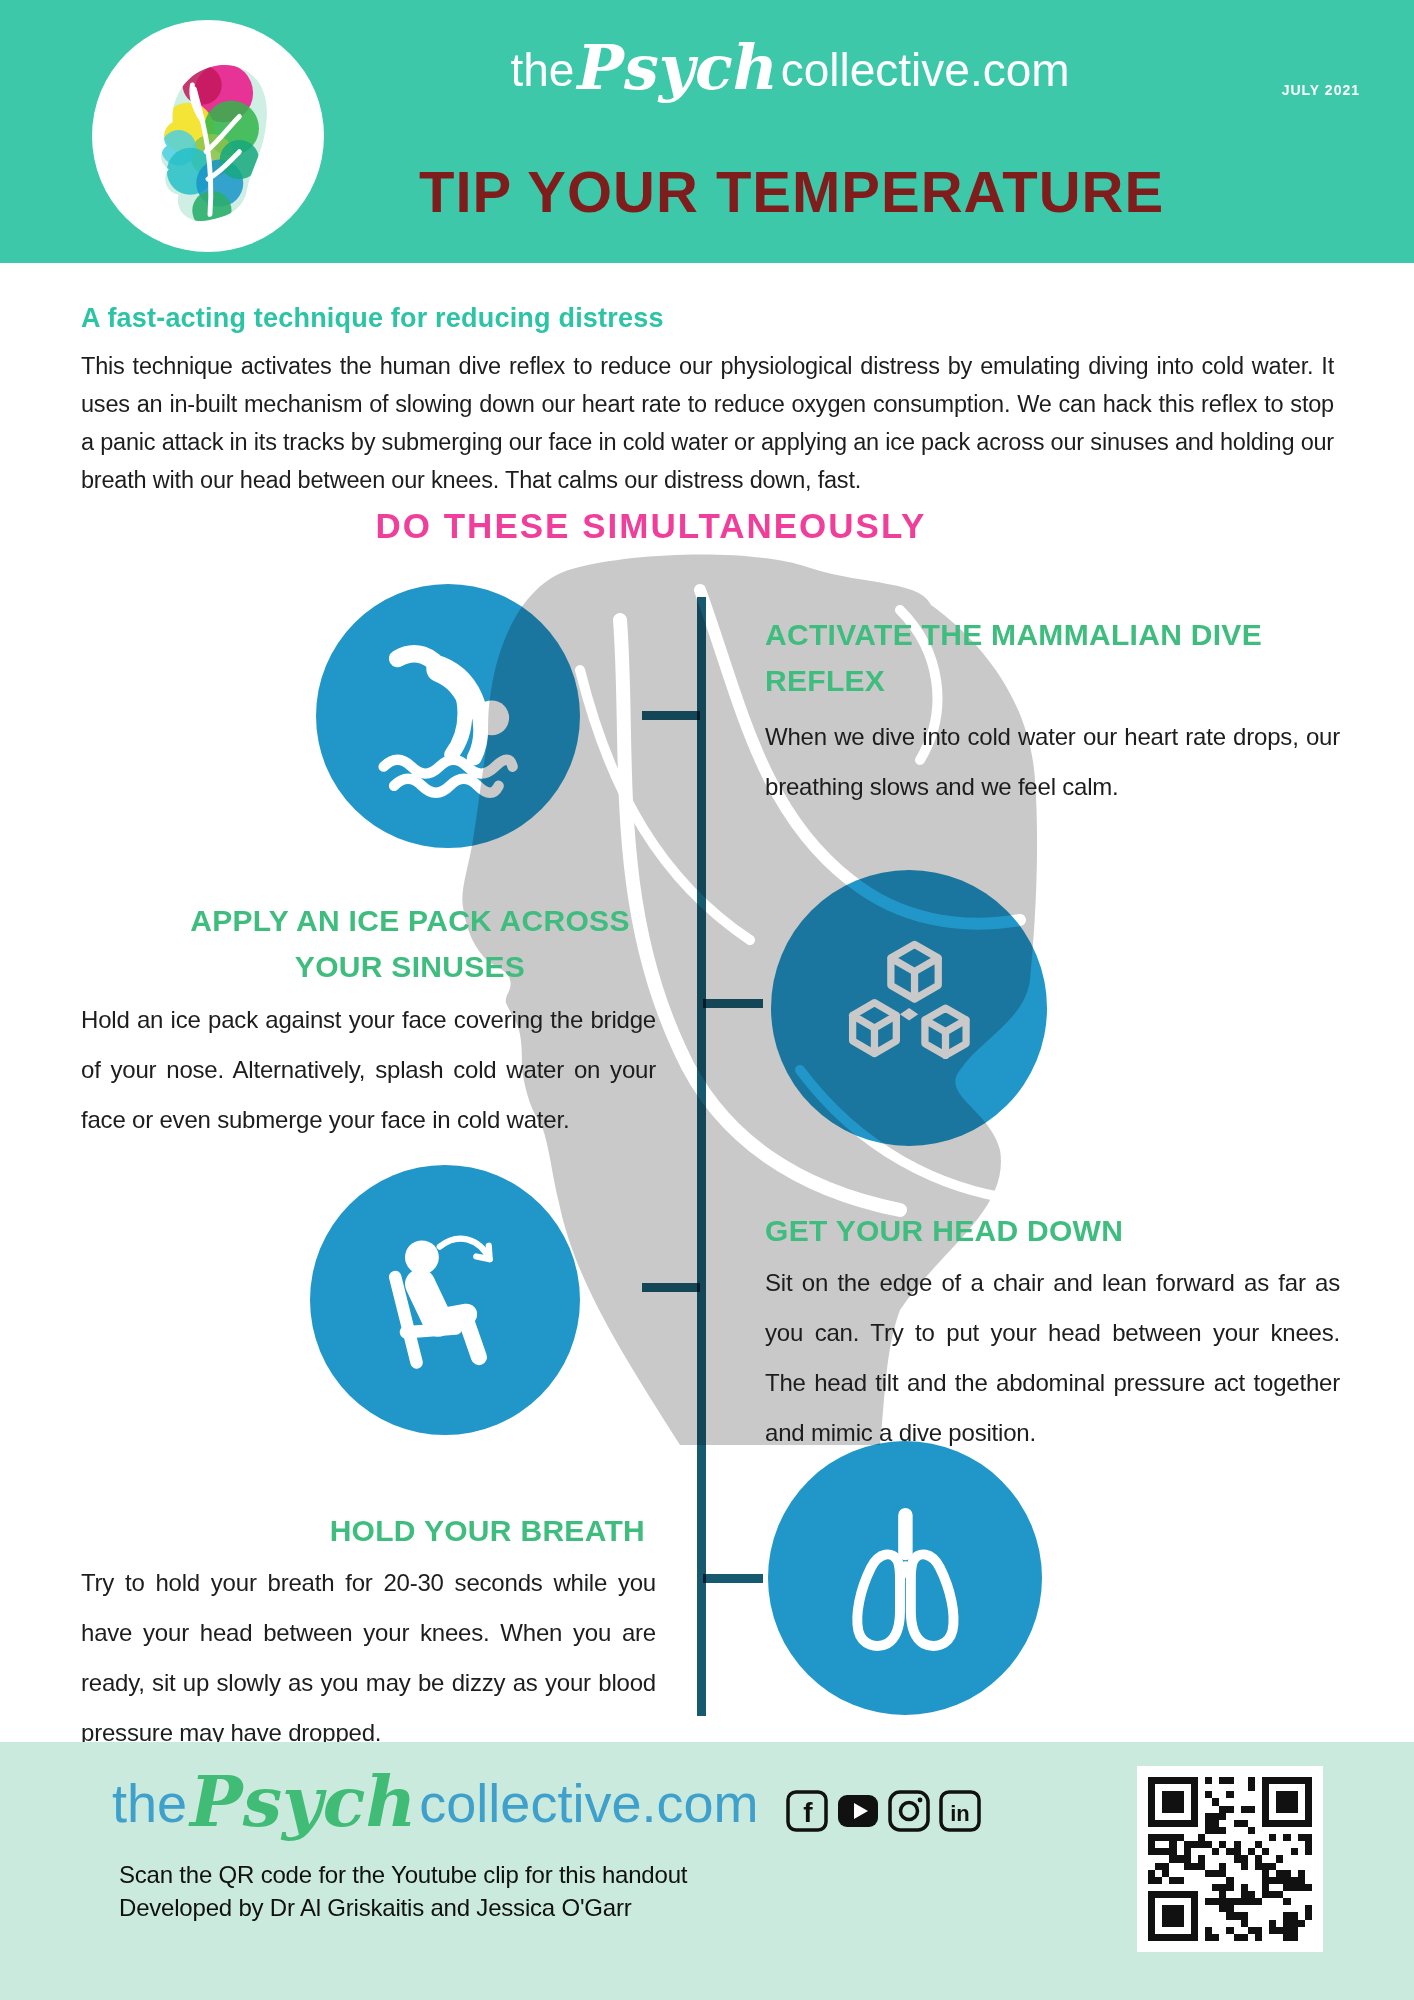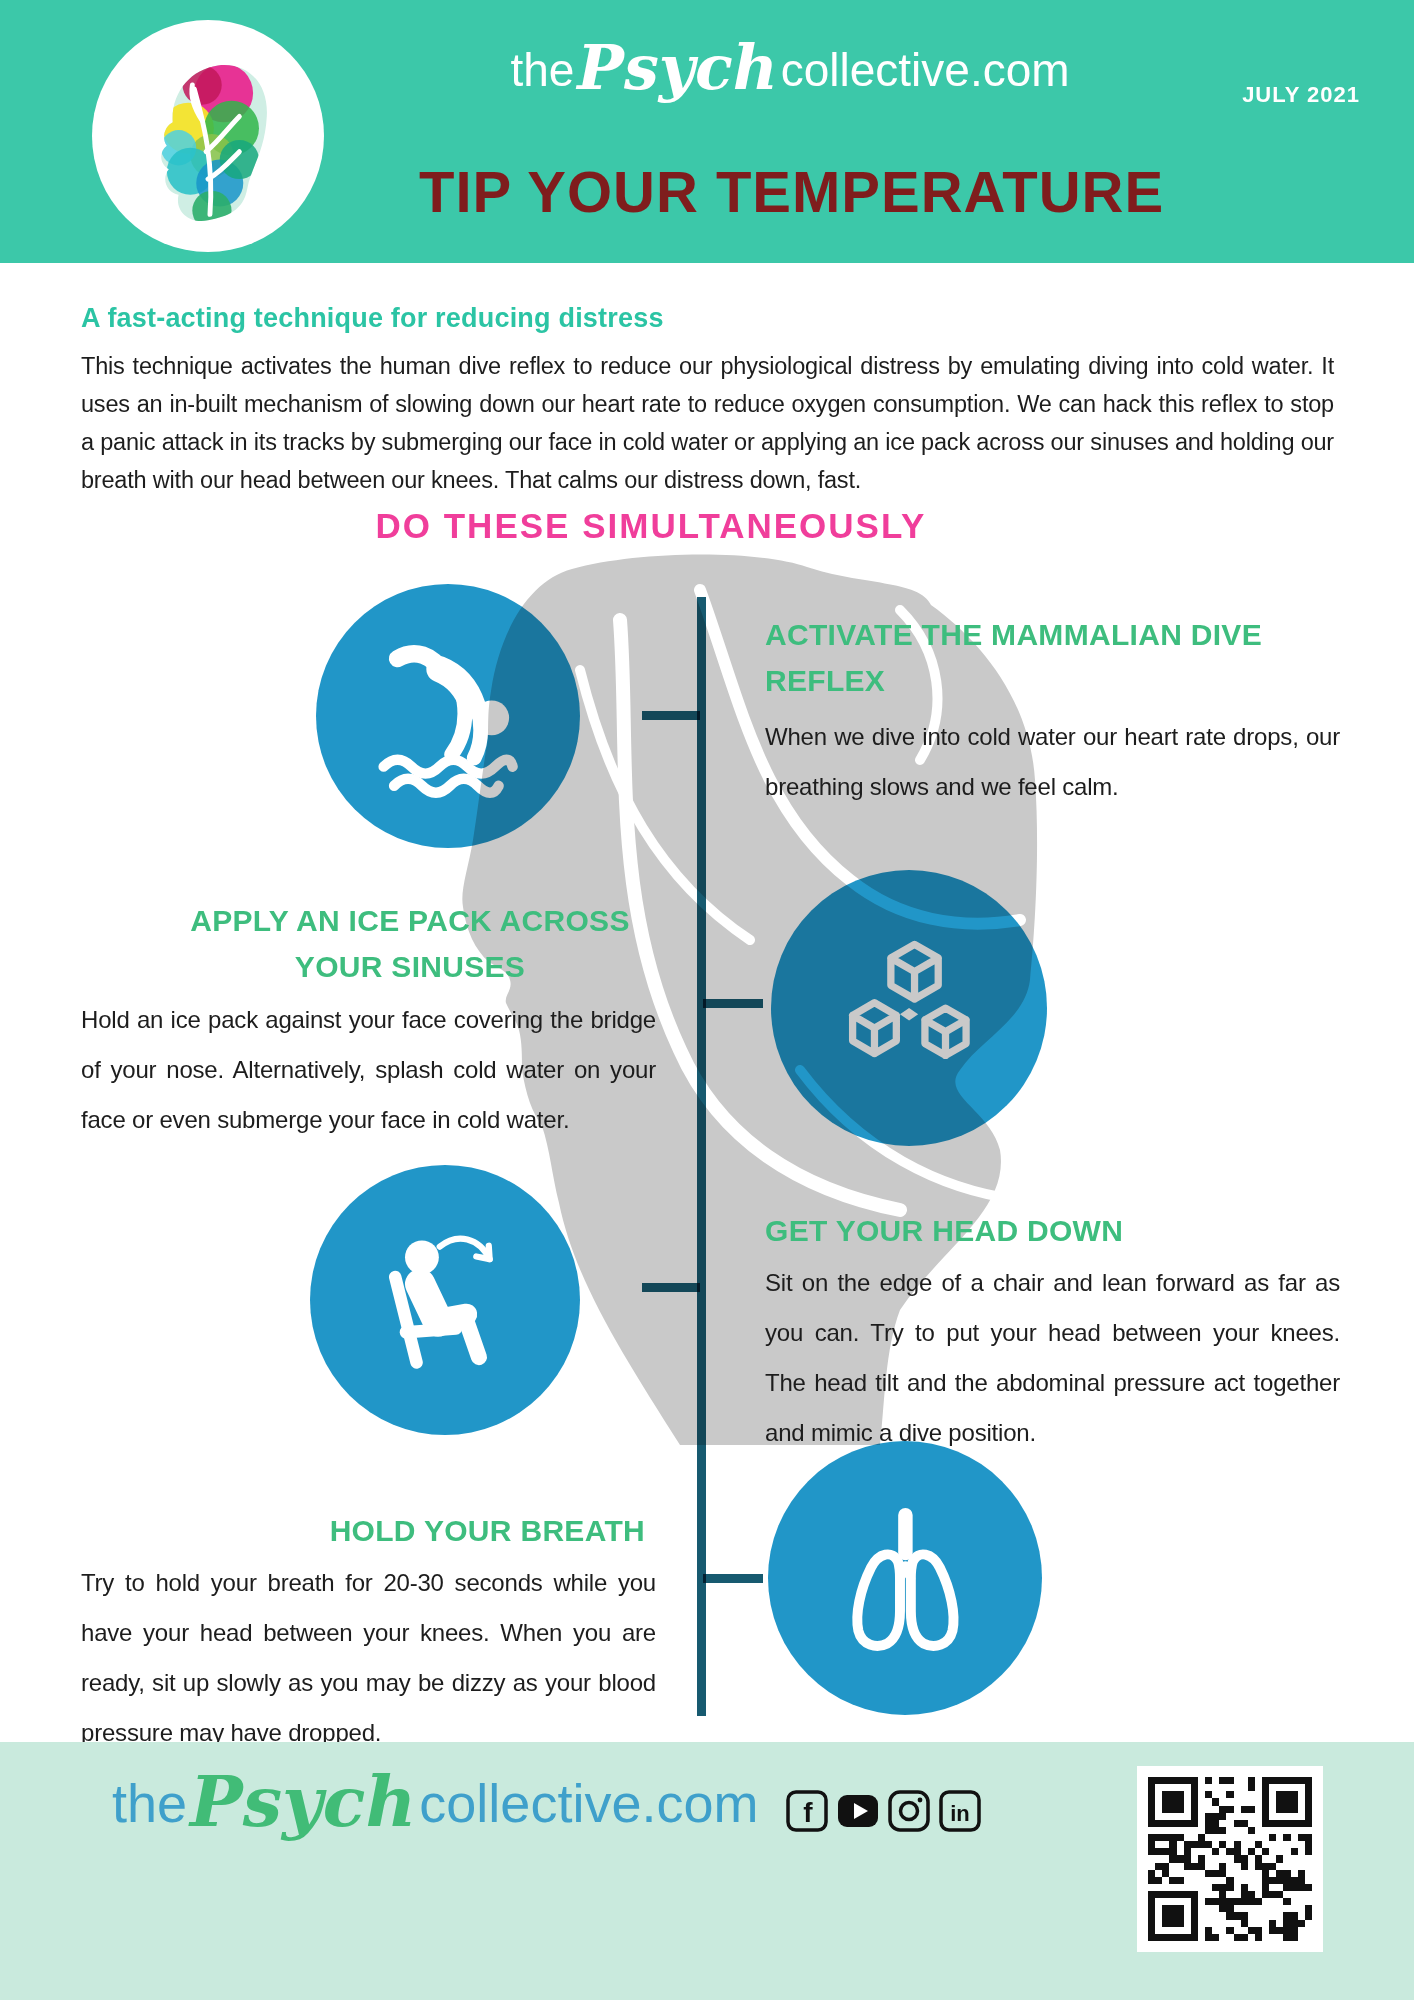--- a/index.html
+++ b/index.html
@@ -14,21 +14,21 @@
 
   
   .header{left:0;top:0;width:1414px;height:263px;background:var(--header-bg);}
   .logo-circle{left:92px;top:20px;width:232px;height:232px;border-radius:50%;background:#fff;
                display:flex;align-items:center;justify-content:center;}
   .logo-circle svg{width:196px;height:196px;}
   .brand-row{left:420px;top:28px;width:740px;display:flex;justify-content:center;align-items:baseline;color:#fff;}
   .brand-pre,.brand-post{font-size:46px;font-weight:400;letter-spacing:0px;}
   .brand-script{font-family:"DejaVu Serif",serif;font-style:italic;font-weight:700;font-size:62px;
                 margin:0 3px;position:relative;top:3px;}
-  .header-date{left:1150px;top:82px;width:210px;text-align:right;color:#fff;font-size:22px;
+  .header-date{left:1150px;top:82px;width:210px;text-align:right;color:#fff;font-size:14px;
                font-weight:700;letter-spacing:1px;}
   .header-title{left:419px;top:158px;width:760px;color:#7f1d1d;font-size:58px;font-weight:700;letter-spacing:1px;}
 
   
   .intro-heading{left:81px;top:303px;width:900px;color:var(--accent-teal);font-size:27px;font-weight:700;letter-spacing:0.2px;}
   .intro-body{left:81px;top:347px;width:1253px;font-size:23.5px;line-height:38px;text-align:justify;letter-spacing:-0.2px;}
   .pink-title{left:0;top:506px;width:1302px;text-align:center;color:var(--accent-pink);
               font-size:35px;font-weight:700;letter-spacing:2px;}
 
   
@@ -232,14 +232,18 @@
     </svg>
   </div>
 
   <div class="abs qr-box">
     <svg viewBox="0 0 23 23" shape-rendering="crispEdges">
       <path id="qr-modules" fill="#111" d="M8 0h1v1h-1zM10 0h1v1h-1zM11 0h1v1h-1zM14 0h1v1h-1zM14 1h1v1h-1zM8 2h1v1h-1zM11 2h1v1h-1zM9 3h1v1h-1zM10 4h1v1h-1zM11 4h1v1h-1zM13 4h1v1h-1zM14 4h1v1h-1zM8 5h1v1h-1zM9 5h1v1h-1zM10 5h1v1h-1zM8 6h1v1h-1zM9 6h1v1h-1zM12 6h1v1h-1zM13 6h1v1h-1zM8 7h1v1h-1zM9 7h1v1h-1zM10 7h1v1h-1zM14 7h1v1h-1zM0 8h1v1h-1zM1 8h1v1h-1zM2 8h1v1h-1zM3 8h1v1h-1zM4 8h1v1h-1zM7 8h1v1h-1zM17 8h1v1h-1zM19 8h1v1h-1zM21 8h1v1h-1zM22 8h1v1h-1zM0 9h1v1h-1zM3 9h1v1h-1zM5 9h1v1h-1zM6 9h1v1h-1zM7 9h1v1h-1zM8 9h1v1h-1zM10 9h1v1h-1zM12 9h1v1h-1zM15 9h1v1h-1zM22 9h1v1h-1zM0 10h1v1h-1zM1 10h1v1h-1zM2 10h1v1h-1zM3 10h1v1h-1zM5 10h1v1h-1zM9 10h1v1h-1zM11 10h1v1h-1zM12 10h1v1h-1zM14 10h1v1h-1zM16 10h1v1h-1zM20 10h1v1h-1zM22 10h1v1h-1zM3 11h1v1h-1zM4 11h1v1h-1zM5 11h1v1h-1zM7 11h1v1h-1zM12 11h1v1h-1zM13 11h1v1h-1zM15 11h1v1h-1zM18 11h1v1h-1zM1 12h1v1h-1zM2 12h1v1h-1zM5 12h1v1h-1zM6 12h1v1h-1zM7 12h1v1h-1zM10 12h1v1h-1zM13 12h1v1h-1zM15 12h1v1h-1zM16 12h1v1h-1zM17 12h1v1h-1zM0 13h1v1h-1zM2 13h1v1h-1zM8 13h1v1h-1zM9 13h1v1h-1zM10 13h1v1h-1zM16 13h1v1h-1zM18 13h1v1h-1zM19 13h1v1h-1zM21 13h1v1h-1zM0 14h1v1h-1zM1 14h1v1h-1zM3 14h1v1h-1zM4 14h1v1h-1zM11 14h1v1h-1zM16 14h1v1h-1zM17 14h1v1h-1zM18 14h1v1h-1zM19 14h1v1h-1zM20 14h1v1h-1zM21 14h1v1h-1zM9 15h1v1h-1zM10 15h1v1h-1zM11 15h1v1h-1zM13 15h1v1h-1zM16 15h1v1h-1zM19 15h1v1h-1zM20 15h1v1h-1zM21 15h1v1h-1zM22 15h1v1h-1zM10 16h1v1h-1zM13 16h1v1h-1zM14 16h1v1h-1zM16 16h1v1h-1zM17 16h1v1h-1zM18 16h1v1h-1zM8 17h1v1h-1zM9 17h1v1h-1zM10 17h1v1h-1zM11 17h1v1h-1zM12 17h1v1h-1zM13 17h1v1h-1zM14 17h1v1h-1zM15 17h1v1h-1zM19 17h1v1h-1zM10 18h1v1h-1zM11 18h1v1h-1zM22 18h1v1h-1zM11 19h1v1h-1zM12 19h1v1h-1zM13 19h1v1h-1zM19 19h1v1h-1zM20 19h1v1h-1zM22 19h1v1h-1zM13 20h1v1h-1zM17 20h1v1h-1zM19 20h1v1h-1zM20 20h1v1h-1zM21 20h1v1h-1zM8 21h1v1h-1zM11 21h1v1h-1zM14 21h1v1h-1zM15 21h1v1h-1zM17 21h1v1h-1zM18 21h1v1h-1zM19 21h1v1h-1zM20 21h1v1h-1zM8 22h1v1h-1zM9 22h1v1h-1zM12 22h1v1h-1zM13 22h1v1h-1zM15 22h1v1h-1zM19 22h1v1h-1zM20 22h1v1h-1z"></path>
       <path id="qr-finders" fill="#111" fill-rule="evenodd" d="M0 0h7v7h-7z M1 1h5v5h-5z M2 2h3v3h-3zM16 0h7v7h-7z M17 1h5v5h-5z M18 2h3v3h-3zM0 16h7v7h-7z M1 17h5v5h-5z M2 18h3v3h-3z"></path>
     </svg>
   </div>
 
+  <div class="abs f-note">
+    <div>Scan the QR code for the Youtube clip for this handout</div>
+    <div>Developed by Dr Al Griskaitis and Jessica O'Garr</div>
+  </div>
 
 </div>
 
 </body></html>

